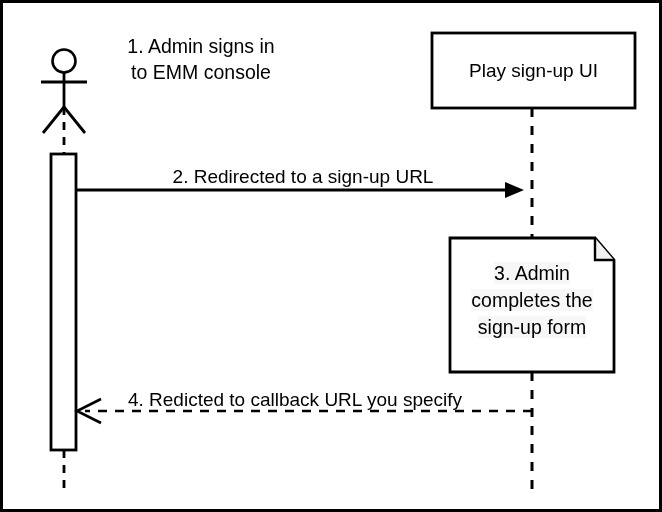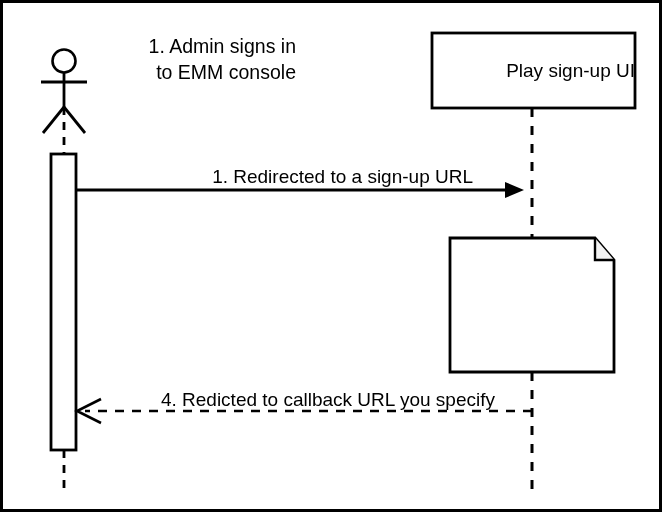--- a/index.html
+++ b/index.html
@@ -26,21 +26,21 @@
     width: 662px;
     height: 512px;
   }
   .dg-label {
     position: absolute;
     color: #000000;
     font-family: "Liberation Sans", sans-serif;
     font-size: 19px;
     line-height: 25px;
     white-space: pre;
-    text-align: right;
+    text-align: center;
   }
   #actor-label {
     left: 103px;
     top: 30px;
     width: 190px;
     font-size: 19.5px;
     line-height: 26px;
   }
   #participant-label {
     left: 429px;
@@ -52,21 +52,21 @@
     left: 130px;
     top: 161px;
     width: 340px;
     font-size: 19px;
   }
   #msg4-label {
     left: 92px;
     top: 384px;
     width: 400px;
     font-size: 19px;
-    text-align: right;
+    text-align: center;
   }
   #note-label {
     left: 451px;
     top: 257px;
     width: 156px;
     font-size: 19.5px;
     line-height: 27px;
     background: transparent;
   }
   #note-label span {
@@ -115,18 +115,19 @@
       <polyline points="98,396 74,408 98,420" fill="none" stroke="#000" stroke-width="2.6" stroke-linecap="butt" stroke-linejoin="miter"></polyline>
     </g>
 
   </svg>
 
   <div class="dg-label" id="actor-label">1. Admin signs in
 to EMM console</div>
 
   <div class="dg-label" id="participant-label">Play sign-up UI</div>
 
-  <div class="dg-label" id="msg2-label">1. Redirected to a sign-up URL</div>
+  <div class="dg-label" id="msg2-label">2. Redirected to a sign-up URL</div>
 
   <div class="dg-label" id="msg4-label">4. Redicted to callback URL you specify</div>
 
+  <div class="dg-label" id="note-label"><span>3. Admin</span><br><span>completes the</span><br><span>sign-up form</span></div>
 
 </div>
 
 </body></html>

